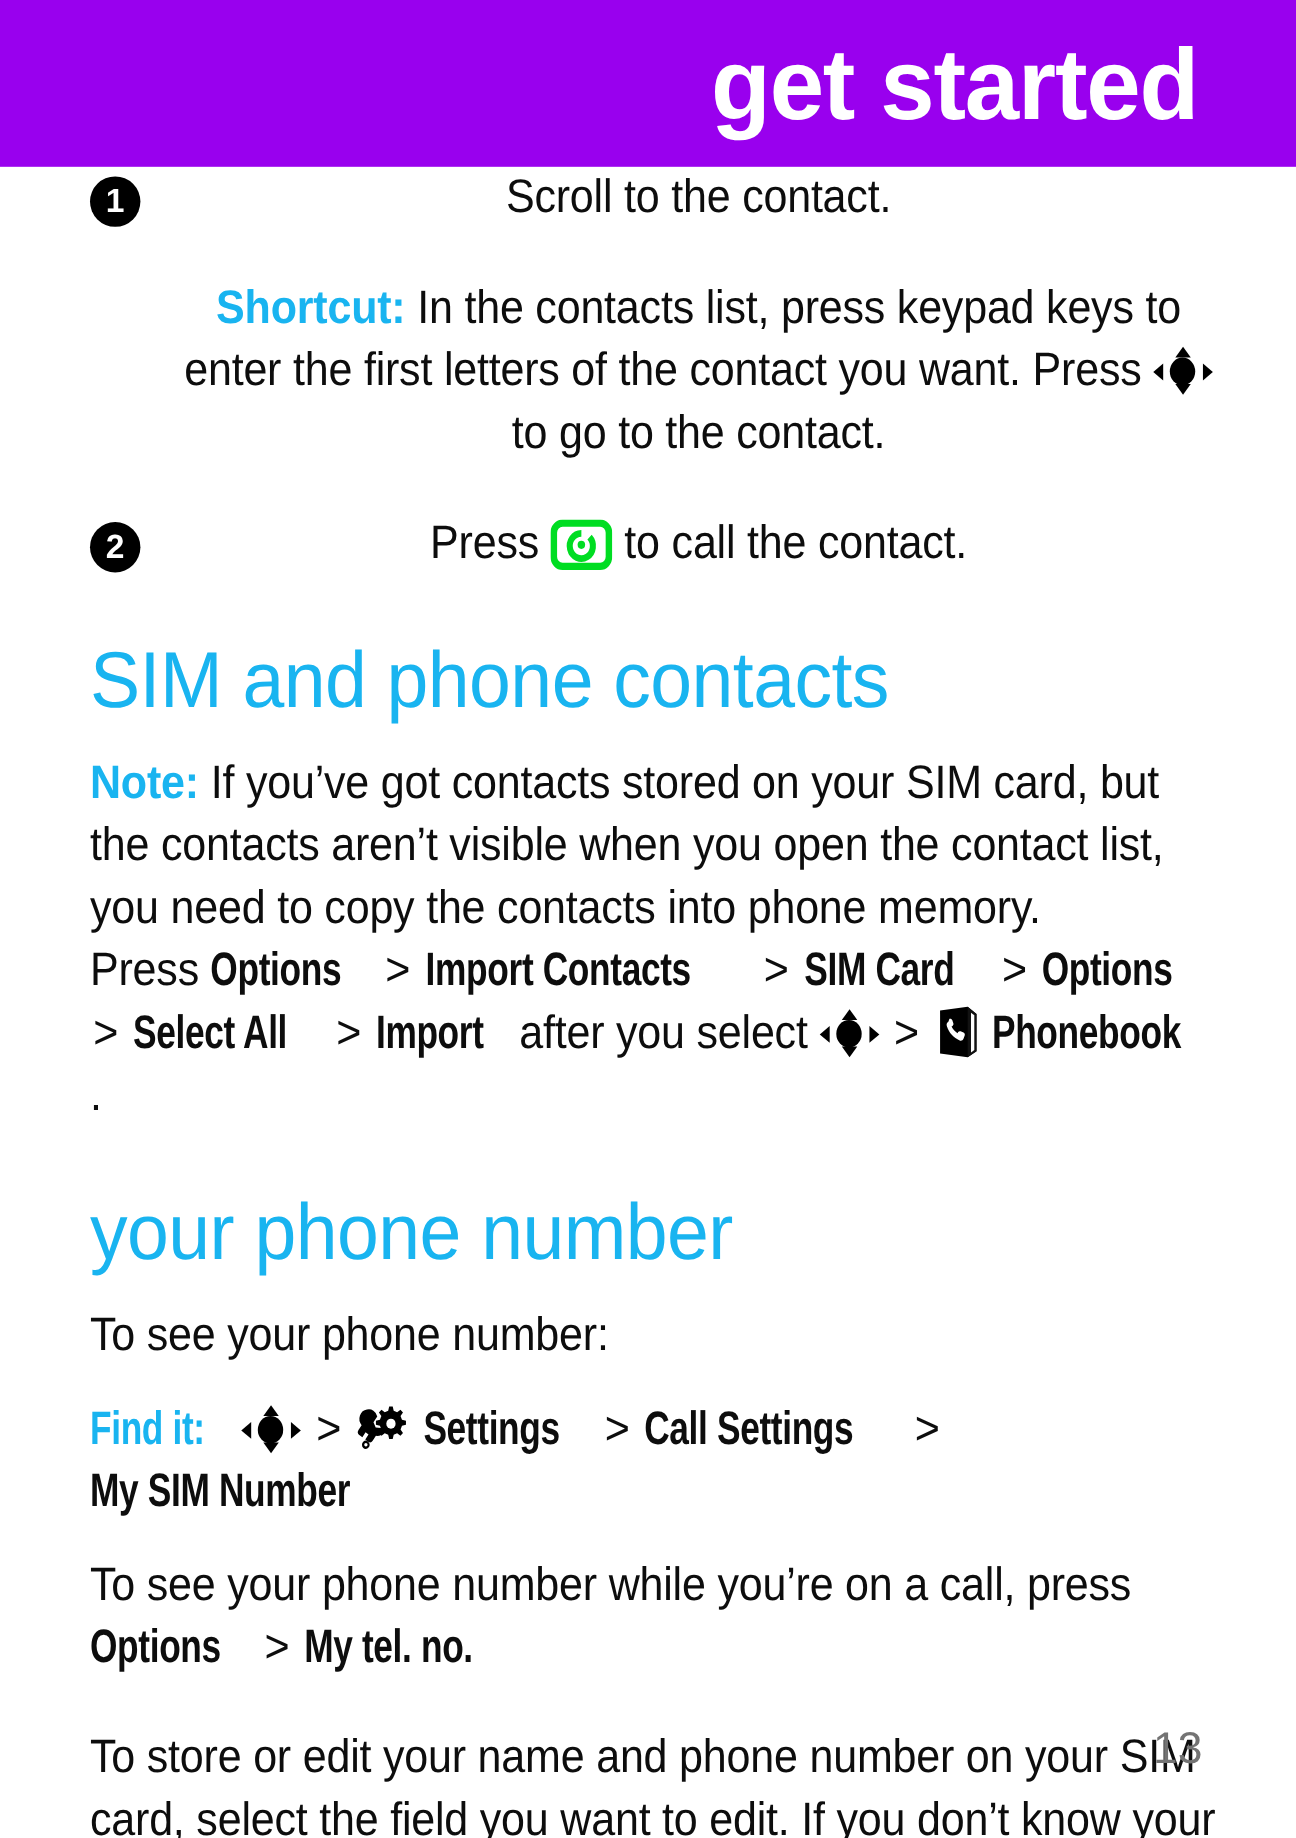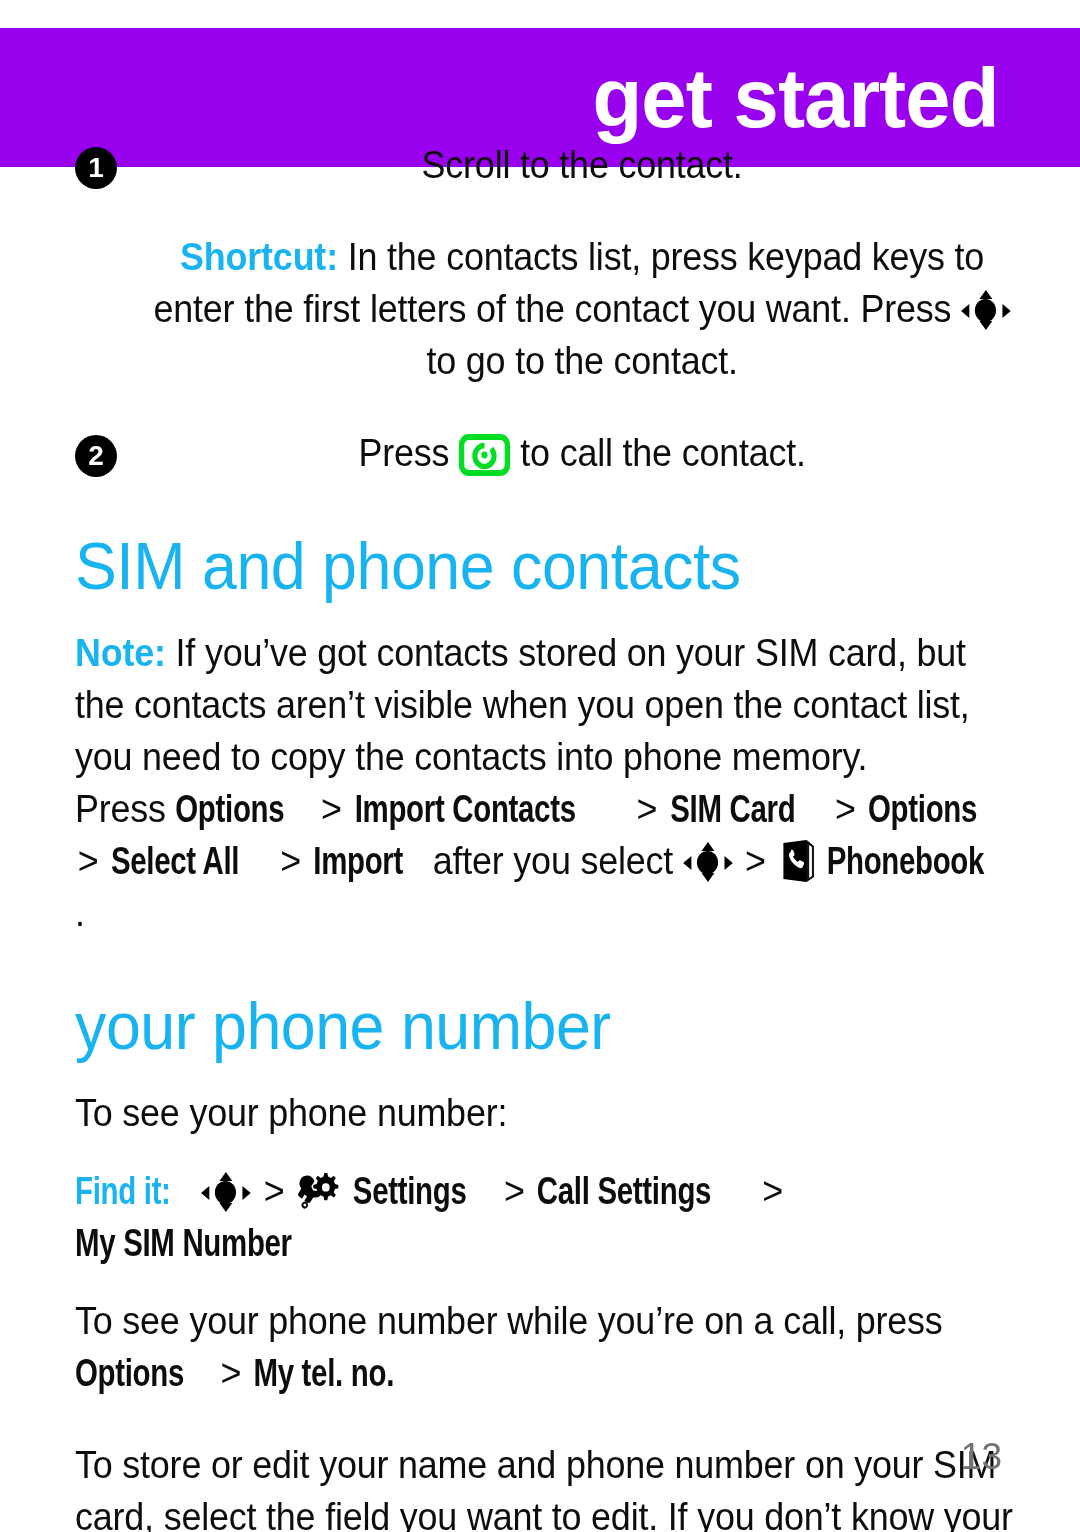--- a/index.html
+++ b/index.html
@@ -21,21 +21,20 @@
     position: absolute;
     left: 0; top: 0;
     width: 1080px;
     height: 139px;
     background: #9900ee;
     display: flex;
     align-items: center;
     justify-content: flex-end;
     box-sizing: border-box;
     padding-right: 82px;
-    margin-top: 28px;
   }
   .banner-title {
     color: #ffffff;
     font-size: 84px;
     font-weight: bold;
     letter-spacing: -1px;
     line-height: 1;
     transform: scaleX(0.97);
     transform-origin: right center;
     white-space: nowrap;

